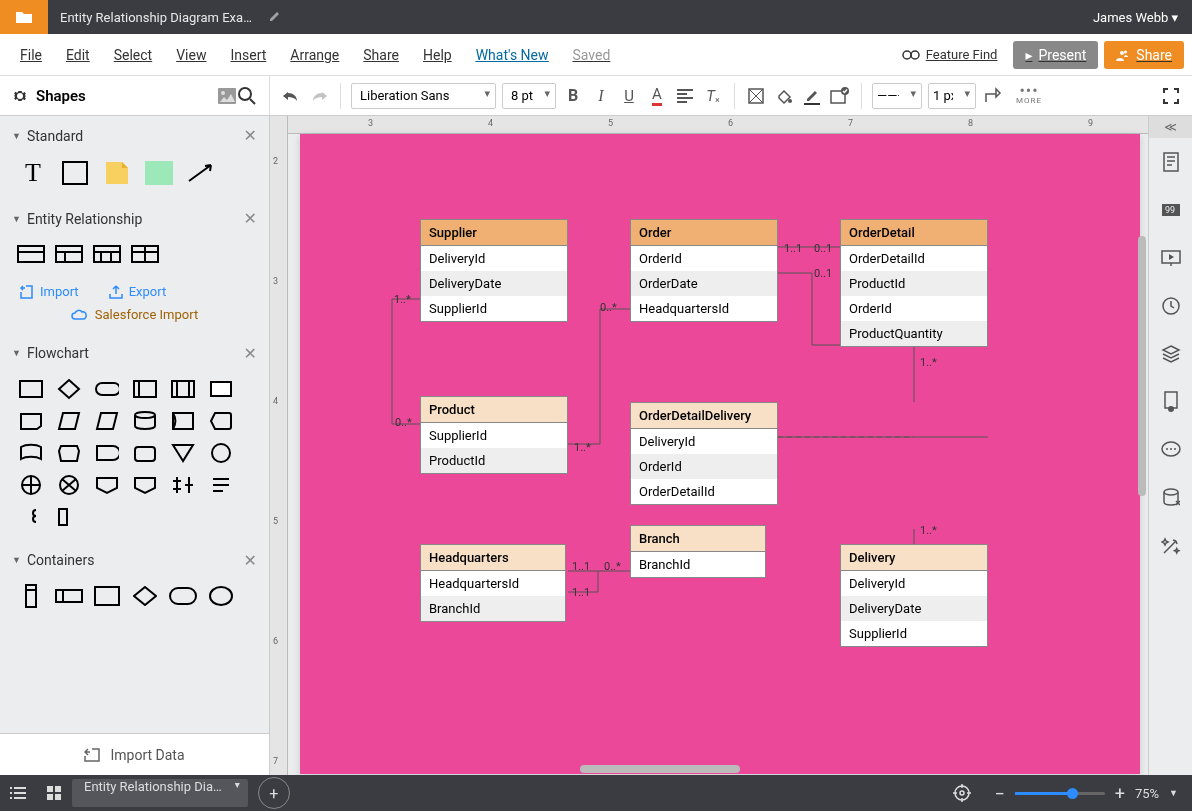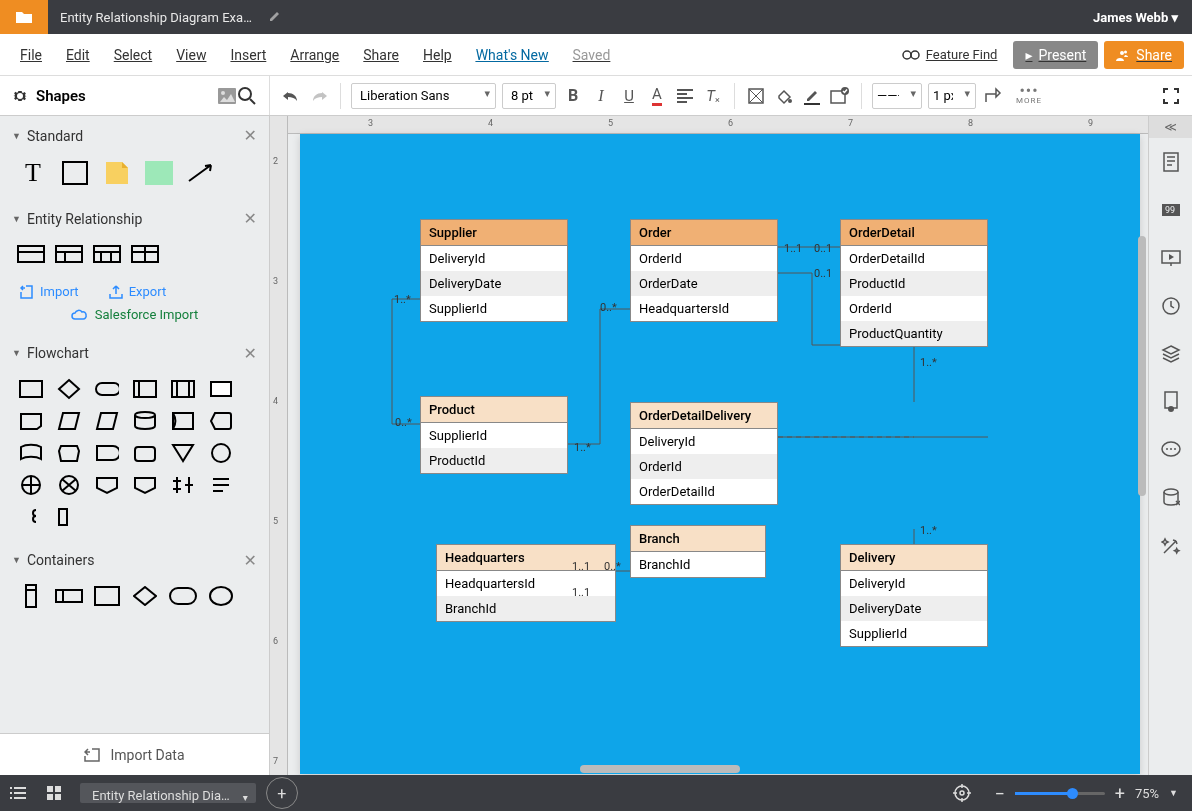--- a/index.html
+++ b/index.html
@@ -2,21 +2,21 @@
 <html><head>
 <meta charset="utf-8">
 <style>
 *{box-sizing:border-box;margin:0;padding:0;font-family:-apple-system,BlinkMacSystemFont,"Segoe UI",Roboto,sans-serif;}
 body{background:#fff;overflow:hidden;width:1192px;height:811px;position:relative;}
 .titlebar{height:34px;background:#3a3c41;color:#fff;display:flex;align-items:center;font-size:13px;}
 .titlebar .folder{width:48px;height:34px;background:#ef8d22;display:flex;align-items:center;justify-content:center;}
 .titlebar .doctitle{padding:0 12px;color:#e8e8e8;}
 .titlebar .pencil{opacity:.7;margin-left:4px;}
 .titlebar .spacer{flex:1;}
-.titlebar .user{padding:0 14px;cursor:pointer;font-weight:bold;}
+.titlebar .user{padding:0 14px;cursor:pointer;}
 .menubar{height:42px;border-bottom:1px solid #ddd;display:flex;align-items:center;padding:0 8px;font-size:14px;color:#333;text-decoration:underline;}
 .menubar .menu-item{padding:6px 12px;cursor:pointer;}
 .menubar .menu-item.link{color:#0369a1;text-decoration:underline;}
 .menubar .menu-item.muted{color:#999;}
 .menubar .spacer{flex:1;}
 .menubar .feature{display:flex;align-items:center;gap:6px;margin-right:10px;cursor:pointer;font-size:13px;}
 .menubar .btn{border-radius:3px;padding:6px 12px;font-size:14px;cursor:pointer;display:inline-flex;align-items:center;gap:6px;margin-left:6px;}
 .menubar .btn.present{background:#888;color:#fff;}
 .menubar .btn.share{background:#ef8d22;color:#fff;}
 .toolbar-row{height:40px;display:flex;border-bottom:1px solid #ccc;}
@@ -34,43 +34,43 @@
 .left-panel{width:270px;background:#ebedee;border-right:1px solid #ccc;overflow:hidden;display:flex;flex-direction:column;}
 .panel-section .sec-head{display:flex;align-items:center;padding:10px 12px;font-size:14px;color:#333;cursor:pointer;}
 .panel-section .sec-head .tri{font-size:9px;margin-right:6px;color:#666;}
 .panel-section .sec-head .x{margin-left:auto;color:#888;font-size:16px;}
 .shape-row{display:flex;flex-wrap:wrap;gap:8px;padding:4px 16px 12px;}
 .shape-cell{width:34px;height:28px;display:flex;align-items:center;justify-content:center;}
 .shape-cell.sm{width:30px;height:24px;}
 .import-row{display:flex;gap:30px;padding:6px 20px;font-size:13px;}
 .import-row a{color:#2d8cff;cursor:pointer;display:inline-flex;align-items:center;gap:6px;}
 .sf-row{text-align:center;padding:2px 0 10px;font-size:13px;}
-.sf-row a{color:#15803d;cursor:pointer;display:inline-flex;align-items:center;gap:6px;}
+.sf-row a{color:#a16207;cursor:pointer;display:inline-flex;align-items:center;gap:6px;}
 .import-data{margin-top:auto;border-top:1px solid #ccc;background:#fff;height:42px;display:flex;align-items:center;justify-content:center;gap:10px;font-size:14px;color:#555;cursor:pointer;}
 .canvas-area{flex:1;position:relative;background:#ebedee;overflow:hidden;}
 .ruler-h{position:absolute;top:0;left:18px;right:0;height:18px;background:#e5e5e5;border-bottom:1px solid #bbb;}
 .ruler-v{position:absolute;top:0;left:0;bottom:0;width:18px;background:#e5e5e5;border-right:1px solid #bbb;}
 .ruler-h .tick{position:absolute;top:2px;font-size:9px;color:#666;}
 .ruler-v .tick{position:absolute;left:3px;font-size:9px;color:#666;writing-mode:horizontal-tb;}
-.page{position:absolute;top:18px;left:30px;width:840px;height:640px;background:#0ea5e9;box-shadow:0 2px 8px rgba(0,0,0,.15);}
+.page{position:absolute;top:18px;left:30px;width:840px;height:640px;background:#ec4899;box-shadow:0 2px 8px rgba(0,0,0,.15);}
 .entity{position:absolute;border:1px solid #888;background:#fff;font-size:13px;}
 .entity .e-head{padding:5px 8px;font-weight:500;border-bottom:1px solid #888;}
 .entity .e-row{padding:5px 8px;}
 .entity .e-row:nth-child(odd){background:#eee;}
 .entity.orange .e-head{background:#f0b074;}
 .entity.light .e-head{background:#f8e0c6;}
 .conn-label{position:absolute;font-size:11px;color:#333;}
 svg.conns{position:absolute;top:0;left:0;width:100%;height:100%;pointer-events:none;}
 svg.conns path{stroke:#555;stroke-width:1;fill:none;}
 .right-panel{width:44px;background:#ebedee;border-left:1px solid #ccc;display:flex;flex-direction:column;align-items:center;}
 .right-panel .collapse{height:22px;width:100%;background:#ddd;display:flex;align-items:center;justify-content:center;font-size:12px;color:#666;cursor:pointer;}
 .right-panel .r-ico{width:44px;height:48px;display:flex;align-items:center;justify-content:center;color:#555;cursor:pointer;}
 .bottombar{position:absolute;bottom:0;left:0;right:0;height:36px;background:#3a3c41;display:flex;align-items:center;color:#ddd;font-size:13px;}
 .bottombar .bb-ico{width:36px;height:36px;display:flex;align-items:center;justify-content:center;cursor:pointer;}
-.bottombar .tab{background:#54565b;height:20px;padding:0 26px 0 12px;display:flex;align-items:flex-end;border-radius:2px;cursor:pointer;position:relative;margin-left:8px;}
+.bottombar .tab{background:#54565b;height:28px;padding:0 26px 0 12px;display:flex;align-items:flex-start;border-radius:2px;cursor:pointer;position:relative;margin-left:0;}
 .bottombar .tab::after{content:"▾";position:absolute;right:8px;font-size:10px;}
 .bottombar .add{width:32px;height:32px;border:1.5px solid #888;border-radius:50%;display:flex;align-items:center;justify-content:center;margin-left:10px;font-size:16px;cursor:pointer;}
 .bottombar .spacer{flex:1;}
 .bottombar .zoom{display:flex;align-items:center;gap:10px;padding:0 14px;}
 .bottombar .zoom .slider{width:90px;height:3px;background:#666;position:relative;border-radius:2px;}
 .bottombar .zoom .slider .fill{position:absolute;left:0;top:0;height:3px;width:60%;background:#2d8cff;}
 .bottombar .zoom .slider .knob{position:absolute;left:58%;top:-4px;width:11px;height:11px;border-radius:50%;background:#2d8cff;}
 .vscroll{position:absolute;right:2px;top:120px;width:8px;height:260px;background:#bbb;border-radius:4px;}
 .hscroll{position:absolute;bottom:2px;left:310px;width:160px;height:8px;background:#bbb;border-radius:4px;}
 </style>
@@ -564,21 +564,21 @@
           <div class="e-head">Product</div>
           <div class="e-row">SupplierId</div>
           <div class="e-row">ProductId</div>
         </div>
         <div class="entity light" style="left: 330px; top: 268px; width: 148px;">
           <div class="e-head">OrderDetailDelivery</div>
           <div class="e-row">DeliveryId</div>
           <div class="e-row">OrderId</div>
           <div class="e-row">OrderDetailId</div>
         </div>
-        <div class="entity light" style="left: 136px; top: 410px; width: 180px;">
+        <div class="entity light" style="left: 120px; top: 410px; width: 146px;">
           <div class="e-head">Headquarters</div>
           <div class="e-row">HeadquartersId</div>
           <div class="e-row">BranchId</div>
         </div>
         <div class="entity light" style="left: 330px; top: 391px; width: 136px;">
           <div class="e-head">Branch</div>
           <div class="e-row">BranchId</div>
         </div>
         <div class="entity light" style="left: 540px; top: 410px; width: 148px;">
           <div class="e-head">Delivery</div>

